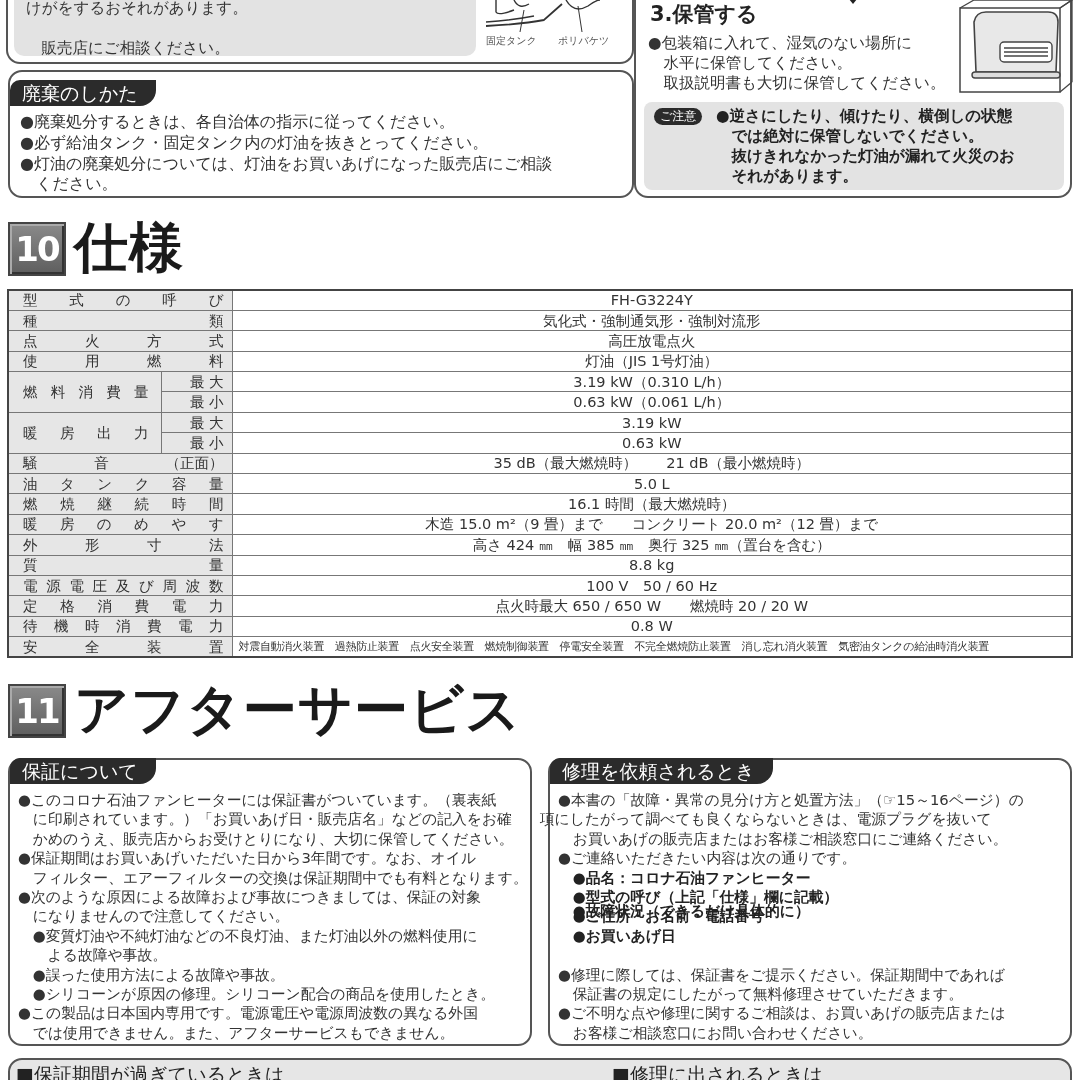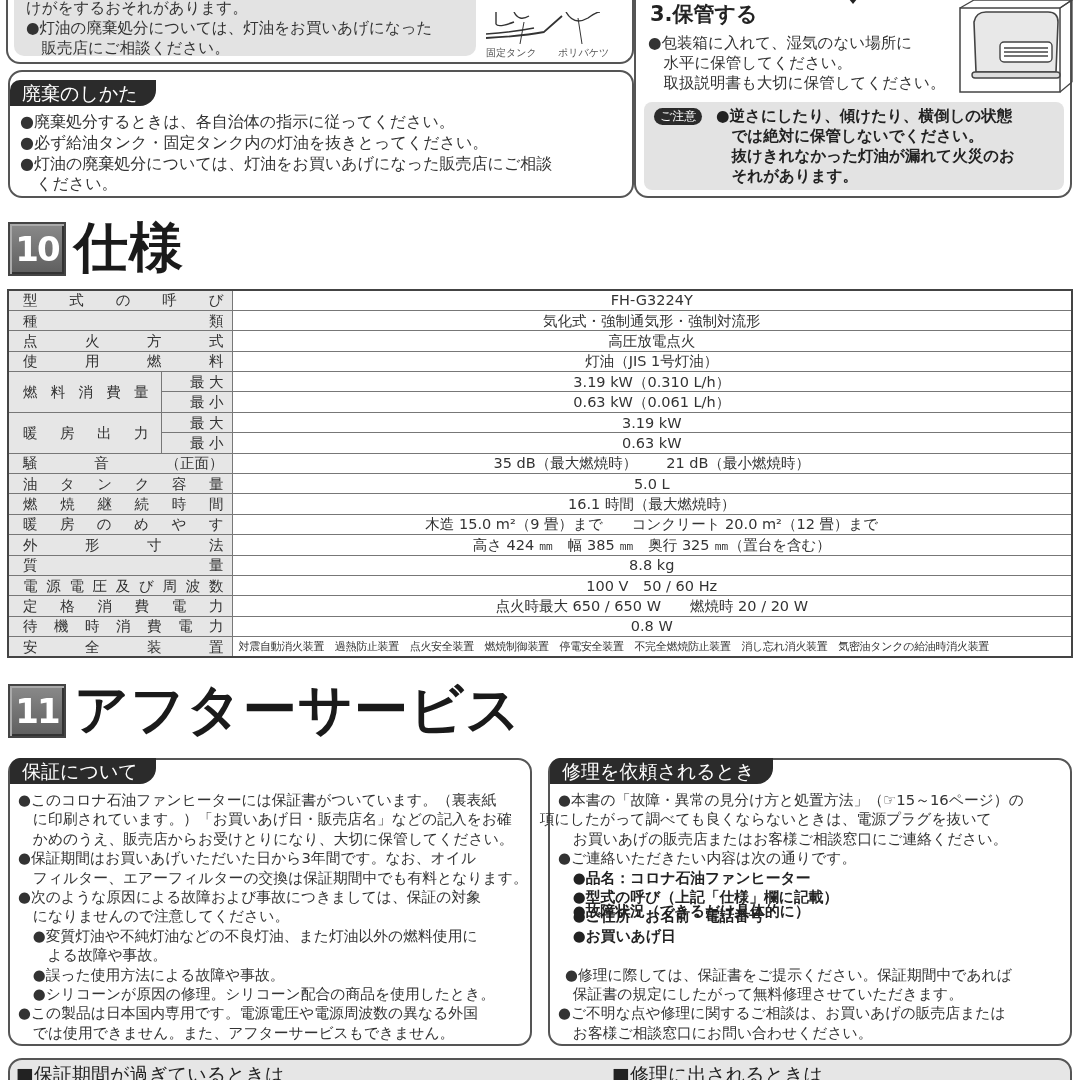--- a/index.html
+++ b/index.html
@@ -9,21 +9,21 @@
   
   .top-left-box {
     position: absolute; left: 6px; top: -20px; width: 628px; height: 84px;
     border: 2px solid #555; border-top: none; border-radius: 0 0 14px 14px;
   }
   .top-left-gray {
     position: absolute; left: 14px; top: -10px; width: 462px; height: 66px;
     background: #e3e3e3; border-radius: 0 0 10px 10px;
   }
   .top-left-gray .line { position: absolute; left: 12px; font-size: 15.5px; line-height: 20px; color: #333; white-space: nowrap; }
-  .illus-tank { position: absolute; left: 484px; top: 12px; width: 140px; height: 56px; }
+  .illus-tank { position: absolute; left: 484px; top: 0; width: 140px; height: 56px; }
   .illus-tank svg { position: absolute; left: 0; top: 0; }
   .illus-caption { position: absolute; top: 34px; font-size: 10px; color: #555; white-space: nowrap; }
 
   .disposal-box {
     position: absolute; left: 8px; top: 70px; width: 626px; height: 128px;
     border: 2px solid #555; border-radius: 14px;
   }
   .tag-label {
     position: absolute; background: #2b2b2b; color: #fff; font-size: 19px; line-height: 26px;
     padding: 0 18px 0 12px; border-radius: 10px 0 16px 0; white-space: nowrap;
@@ -76,21 +76,20 @@
     border: 2px solid #555; border-radius: 14px; background: #e6e6e6;
   }
   .bottom-head { position: absolute; top: 1062px; font-size: 19px; line-height: 24px; color: #222; white-space: nowrap; }
 </style>
 </head>
 <body>
 
 <div class="top-left-box"></div>
 <div class="top-left-gray">
   <div class="line" style="top:8px;">けがをするおそれがあります。</div>
-  <div class="line" style="top:28px;">●灯油の廃棄処分については、灯油をお買いあげになった</div>
   <div class="line" style="top:48px;">　販売店にご相談ください。</div>
 </div>
 <div class="illus-tank">
   <svg width="140" height="34" viewBox="0 0 140 34">
     <path d="M2 26 Q40 24 60 20 L78 4" stroke="#333" stroke-width="1.8" fill="none"></path>
     <path d="M2 22 Q30 20 50 16" stroke="#333" stroke-width="1.5" fill="none"></path>
     <path d="M12 0 L12 12 Q14 16 30 10" stroke="#333" stroke-width="1.4" fill="none"></path>
     <path d="M30 0 Q35 10 45 4" stroke="#333" stroke-width="1.4" fill="none"></path>
     <path d="M82 0 Q90 14 104 6 Q112 0 116 0" stroke="#333" stroke-width="1.4" fill="none"></path>
     <line x1="40" y1="10" x2="36" y2="32" stroke="#333" stroke-width="1"></line>
@@ -376,21 +375,21 @@
 <div id="repair-lines">
     <div class="svc-line" style="left: 558px; top: 790px;">●本書の「故障・異常の見分け方と処置方法」（☞15～16ページ）の</div>
     <div class="svc-line" style="left: 525px; top: 809.4px;">　項にしたがって調べても良くならないときは、電源プラグを抜いて</div>
     <div class="svc-line" style="left: 558px; top: 828.8px;">　お買いあげの販売店またはお客様ご相談窓口にご連絡ください。</div>
     <div class="svc-line" style="left: 558px; top: 848.2px;">●ご連絡いただきたい内容は次の通りです。</div>
     <div class="svc-line bold" style="left: 558px; top: 867.6px;">　●品名：コロナ石油ファンヒーター</div>
     <div class="svc-line bold" style="left: 558px; top: 887px;">　●型式の呼び（上記「仕様」欄に記載）</div>
     <div class="svc-line bold" style="left: 558px; top: 906.4px;">　●ご住所・お名前・電話番号</div>
     <div class="svc-line bold" style="left: 558px; top: 925.8px;">　●お買いあげ日</div>
     <div class="svc-line bold" style="left: 558px; top: 901px;">　●故障状況（できるだけ具体的に）</div>
-    <div class="svc-line" style="left: 558px; top: 964.6px; margin-left: 7px;">●修理に際しては、保証書をご提示ください。保証期間中であれば</div>
+    <div class="svc-line" style="left: 558px; top: 964.6px;">●修理に際しては、保証書をご提示ください。保証期間中であれば</div>
     <div class="svc-line" style="left: 558px; top: 984px;">　保証書の規定にしたがって無料修理させていただきます。</div>
     <div class="svc-line" style="left: 558px; top: 1003.4px;">●ご不明な点や修理に関するご相談は、お買いあげの販売店または</div>
     <div class="svc-line" style="left: 558px; top: 1022.8px;">　お客様ご相談窓口にお問い合わせください。</div>
   </div>
 
 <div class="bottom-box"></div>
 <div class="bottom-head" style="left:16px;">■保証期間が過ぎているときは</div>
 <div class="bottom-head" style="left:612px;">■修理に出されるときは</div>
 
 </body></html>

